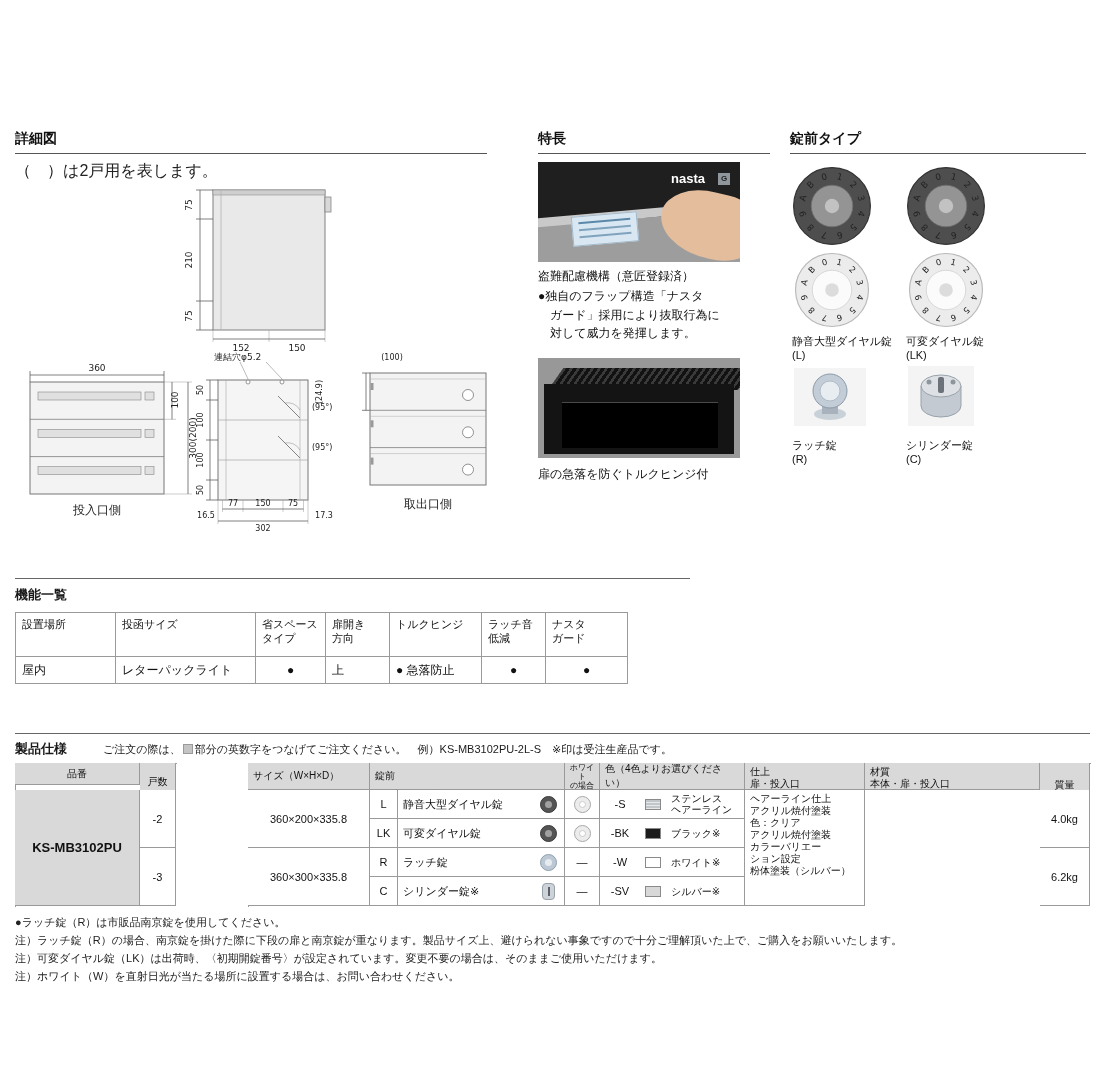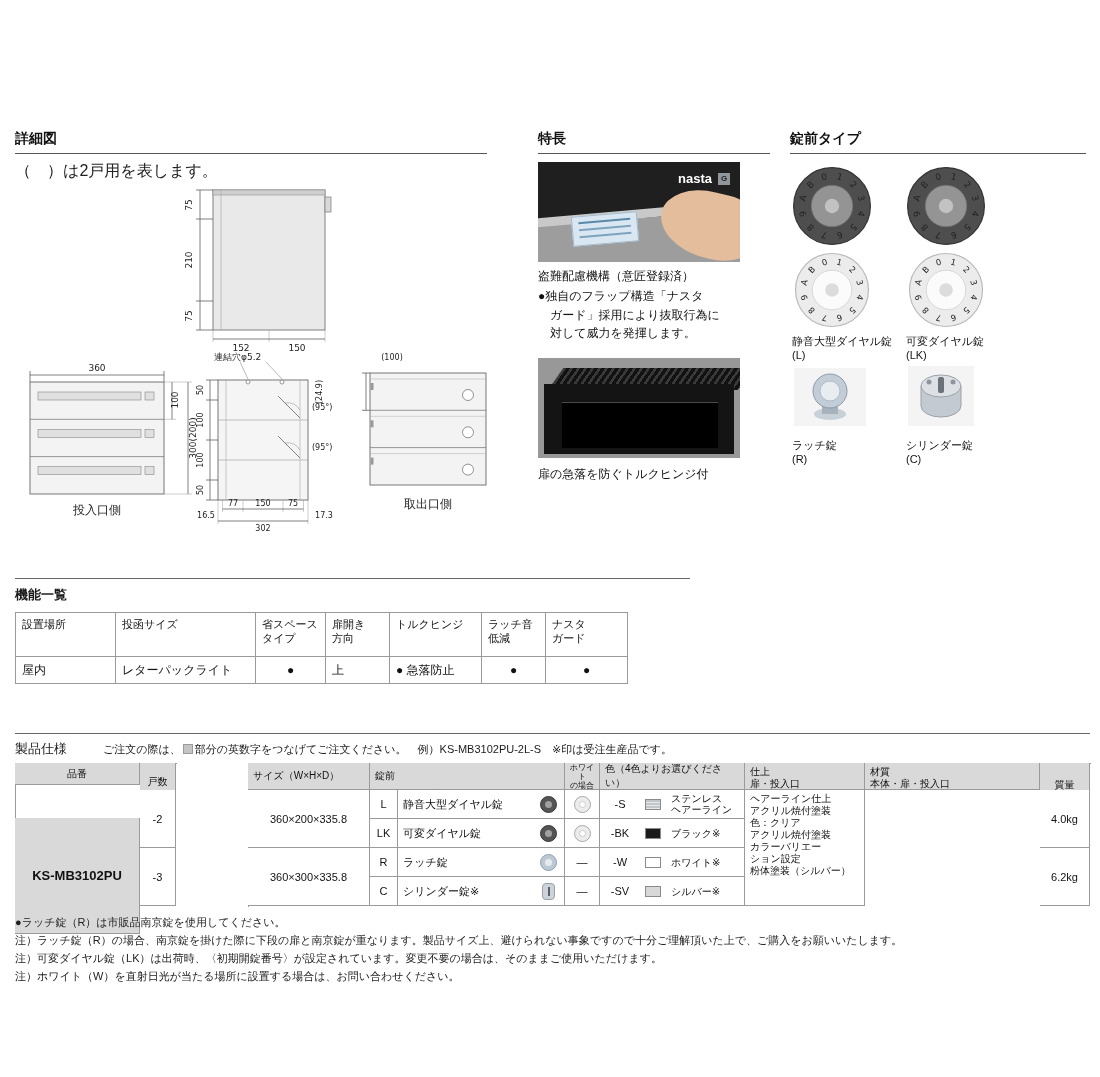--- a/index.html
+++ b/index.html
@@ -12,21 +12,21 @@
 .desc{position:absolute;font-size:12px;line-height:1.55;white-space:pre-line;color:#111;}
 .rule{position:absolute;height:1px;background:#666;}
 .line{position:absolute;background:#9a9a9a;}
 .photo{position:absolute;overflow:hidden;}
 .photo1{background:#9d9d9d;}
 .p1-body{position:absolute;left:-6px;top:-10px;width:216px;height:66px;background:#1f1f1f;transform:rotate(-4deg);}
 .p1-flap{position:absolute;left:-4px;top:50px;width:150px;height:9px;background:#c9c9c9;transform:rotate(-5deg);}
 .p1-mail{position:absolute;left:34px;top:52px;width:66px;height:30px;background:#d9e7f2;border:1px solid #9fb8ca;transform:rotate(-5deg);}
 .p1-mail::after{content:"";position:absolute;left:6px;top:5px;right:6px;height:2px;background:#5b87a8;box-shadow:0 7px 0 #7fa3bd,0 14px 0 #7fa3bd;}
 .p1-hand{position:absolute;right:-20px;top:30px;width:100px;height:66px;background:#e3bd9c;border-radius:50% 40% 45% 55%;transform:rotate(14deg);}
-.p1-logo{position:absolute;right:10px;top:9px;display:flex;align-items:center;gap:6px;color:#fff;font-weight:bold;font-size:13px;}
+.p1-logo{position:absolute;right:10px;top:9px;display:flex;align-items:center;gap:13px;color:#fff;font-weight:bold;font-size:13px;}
 .p1-badge{width:12px;height:12px;background:#8f969c;color:#1f1f1f;font-size:8px;font-weight:bold;display:flex;align-items:center;justify-content:center;}
 .photo2{background:#989898;}
 .p2-comb{position:absolute;left:10px;top:10px;width:190px;height:22px;background:repeating-linear-gradient(90deg,#3a3a3a 0 3px,#121212 3px 7px);transform:skewX(-35deg);transform-origin:bottom left;}
 .p2-box{position:absolute;left:6px;top:26px;width:190px;height:70px;background:#141414;}
 .p2-open{position:absolute;left:24px;top:44px;width:156px;height:46px;background:#000;border-top:1px solid #4a4a4a;}
 .dial{position:absolute;}
 .dial svg{width:100%;height:100%;display:block;}
 .lock-label{position:absolute;font-size:11px;color:#111;}
 svg text{font-family:"DejaVu Sans",sans-serif;fill:#222;}
 .dim{font-size:9px;}
@@ -335,21 +335,21 @@
         <td class="c">●</td>
         <td>上</td>
         <td>● 急落防止</td>
         <td class="c">●</td>
         <td class="c">●</td>
       </tr>
     </tbody>
   </table>
 
   <div class="rule" style="left:15px;top:733px;width:1075px"></div>
-  <div class="abs" style="left:15px;top:740px;font-size:13px;font-weight:normal">製品仕様</div>
+  <div class="abs" style="left:15px;top:740px;font-size:13px;font-weight:bold">製品仕様</div>
   <div class="abs" style="left:103px;top:742px;font-size:11px">
     <span>ご注文の際は、</span><span class="sq"></span><span>部分の英数字をつなげてご注文ください。　例）KS-MB3102PU-2L-S　※印は受注生産品です。</span>
   </div>
 
   <div class="line" style="left:15px;top:763px;width:162px;height:1px"></div>
   <div class="line" style="left:15px;top:763px;width:1px;height:144px"></div>
   <div class="line" style="left:248px;top:763px;width:843px;height:1px"></div>
   <div class="line" style="left:248px;top:763px;width:1px;height:144px"></div>
 
   <div class="cell gray center" style="left:15px;top:763px;width:125px;height:22px;font-size:10px">品番</div>
@@ -359,21 +359,21 @@
 （下記よりお選びください）</div>
   <div class="cell gray pre center" style="left:565px;top:763px;width:35px;height:27px;font-size:8px;line-height:9px">ホワイト
 の場合</div>
   <div class="cell gray" style="left:600px;top:763px;width:145px;height:27px;font-size:10px">色（4色よりお選びください）</div>
   <div class="cell gray pre top" style="left:745px;top:763px;width:120px;height:27px;font-size:10px;line-height:11.5px">仕上
 扉・投入口</div>
   <div class="cell gray pre top" style="left:865px;top:763px;width:175px;height:27px;font-size:10px;line-height:11.5px">材質
 本体・扉・投入口</div>
   <div class="cell gray center" style="left:1040px;top:763px;width:50px;height:45px;font-size:10px">質量</div>
 
-  <div class="cell gray center" style="left:15px;top:818px;width:125px;height:116px;font-weight:bold;font-size:13px">KS-MB3102PU</div>
+  <div class="cell gray center" style="left:15px;top:790px;width:125px;height:116px;font-weight:bold;font-size:13px">KS-MB3102PU</div>
   <div class="cell center" style="left:140px;top:790px;width:36px;height:58px">-2</div>
   <div class="cell center" style="left:140px;top:848px;width:36px;height:58px">-3</div>
   <div class="cell center" style="left:248px;top:790px;width:122px;height:58px">360×200×335.8</div>
   <div class="cell center" style="left:248px;top:848px;width:122px;height:58px">360×300×335.8</div>
   <div class="cell center" style="left:1040px;top:790px;width:50px;height:58px">4.0kg</div>
   <div class="cell center" style="left:1040px;top:848px;width:50px;height:58px">6.2kg</div>
 
   <div class="cell center" style="left:370px;top:790px;width:28px;height:29px">L</div>
   <div class="cell nbr" style="left:398px;top:790px;width:135px;height:29px">静音大型ダイヤル錠</div>
   <div class="cell center" style="left:533px;top:790px;width:32px;height:29px">

